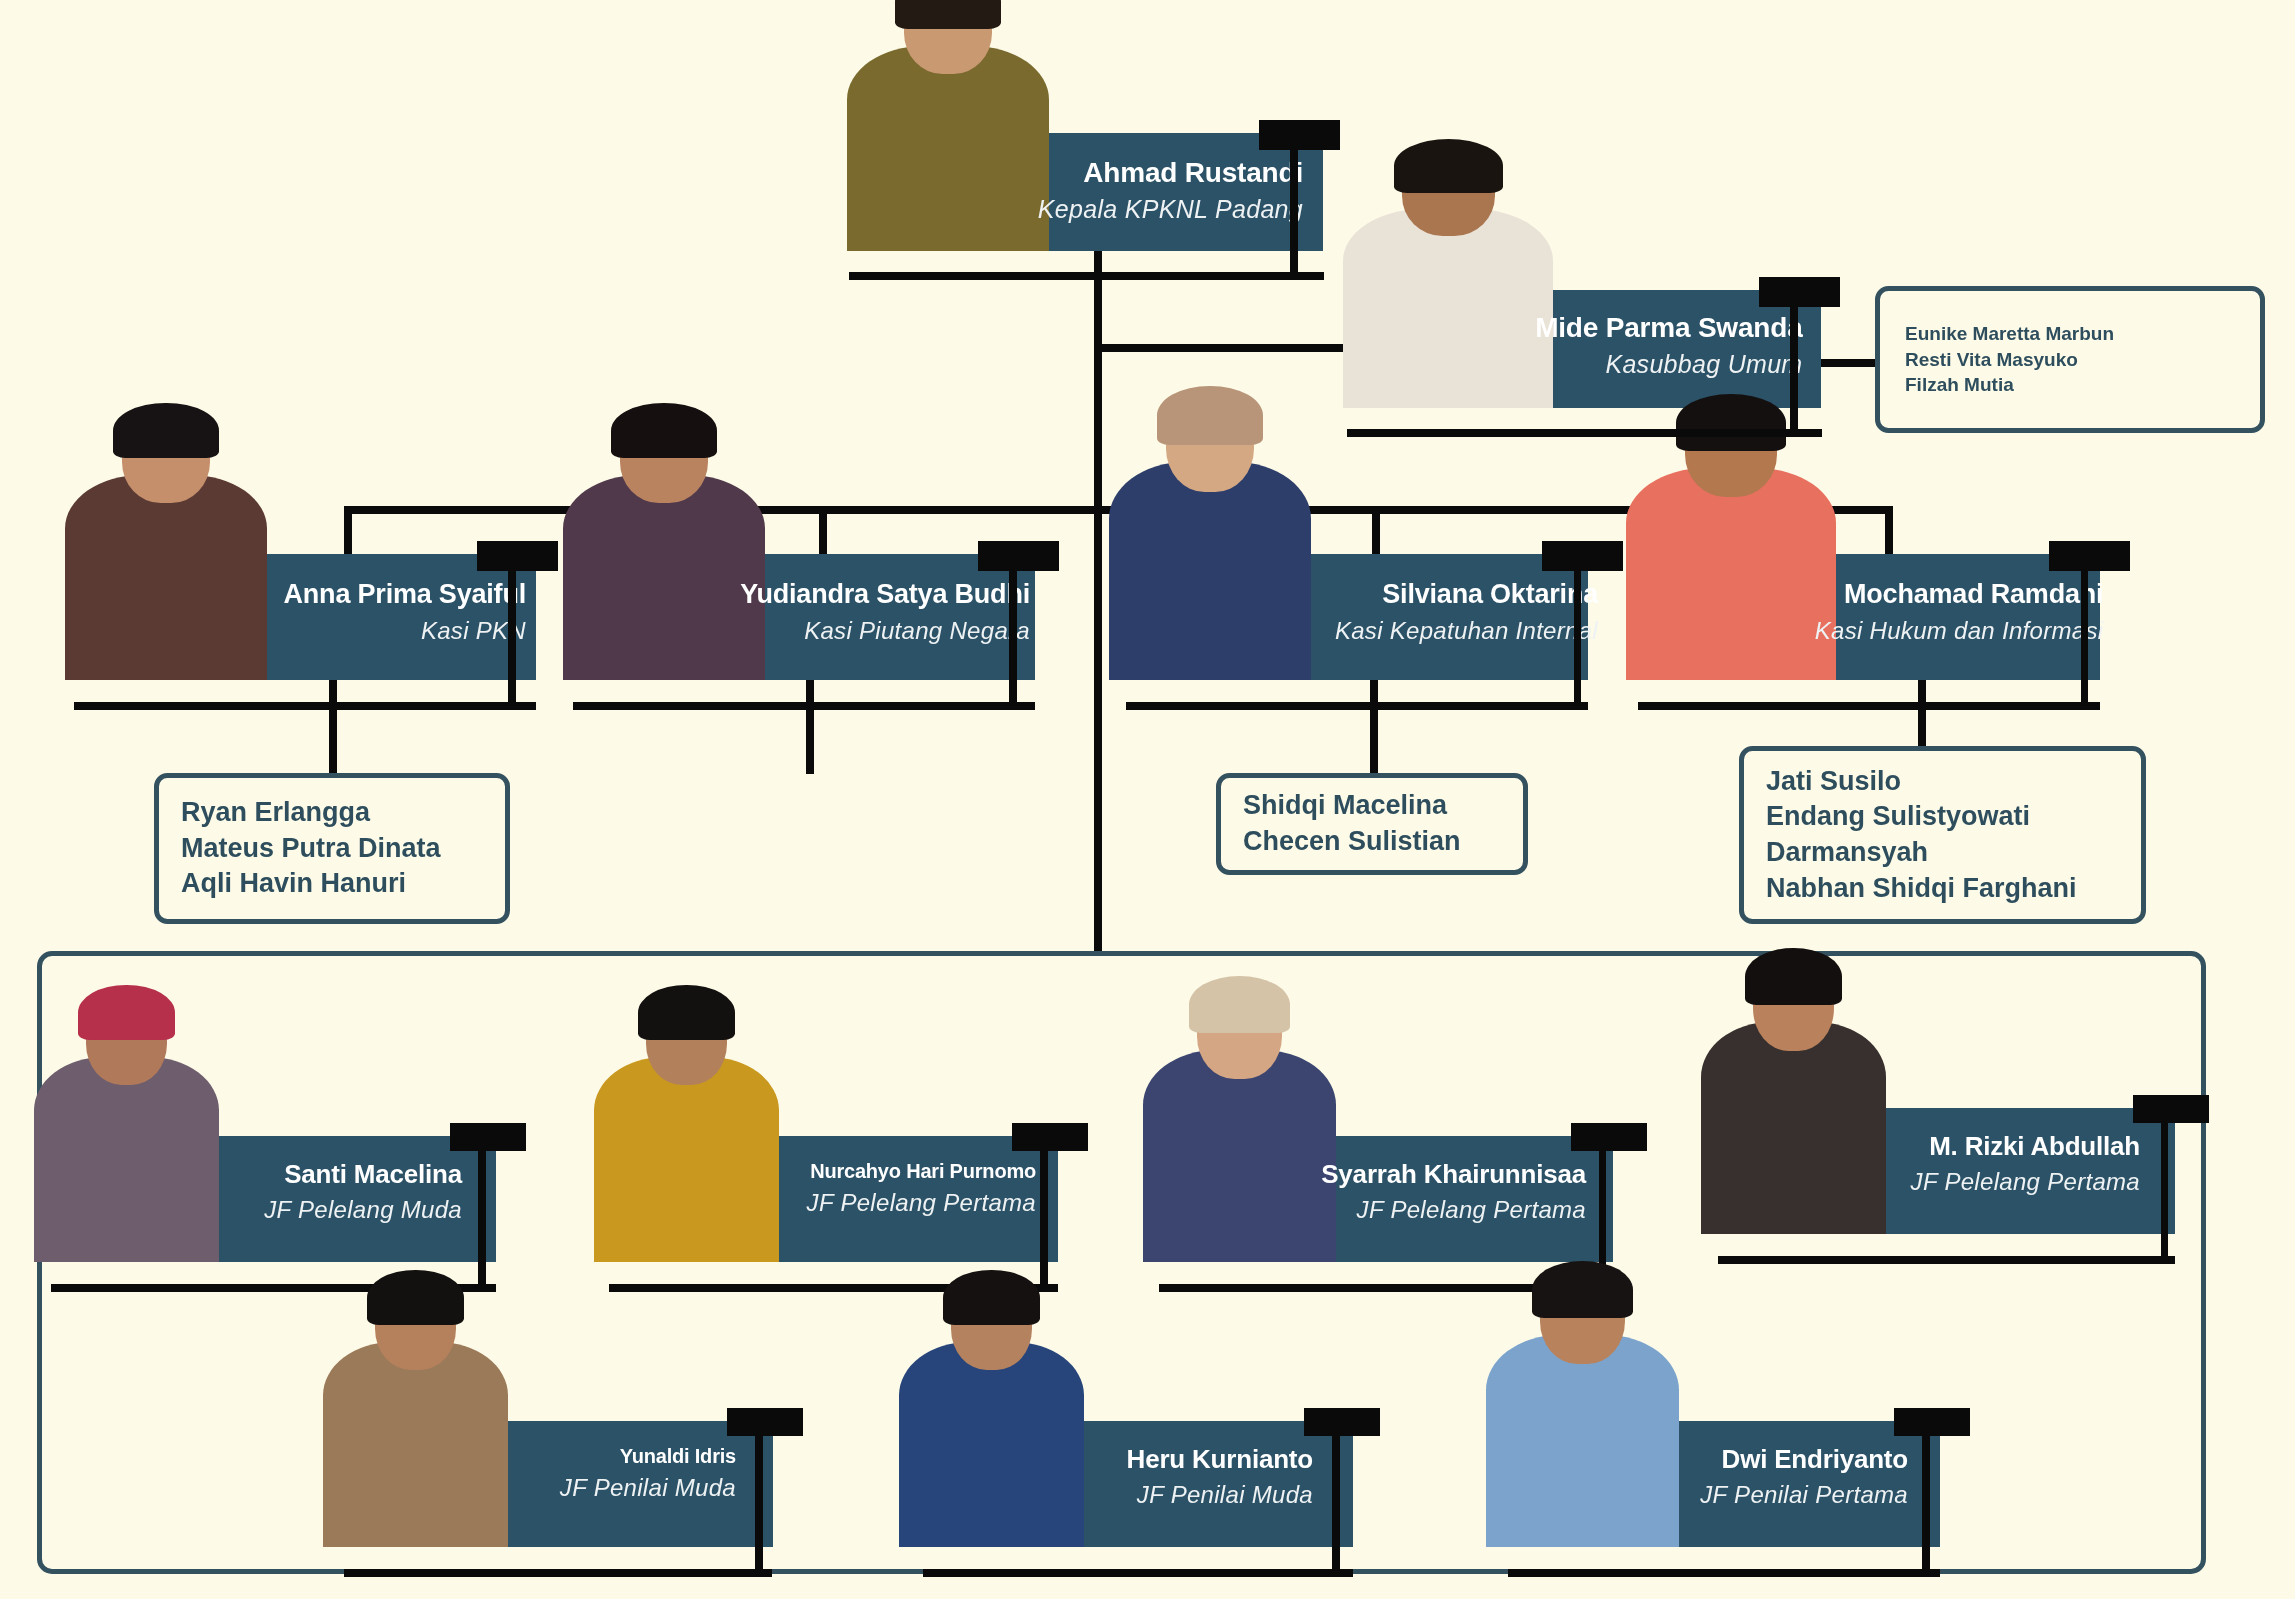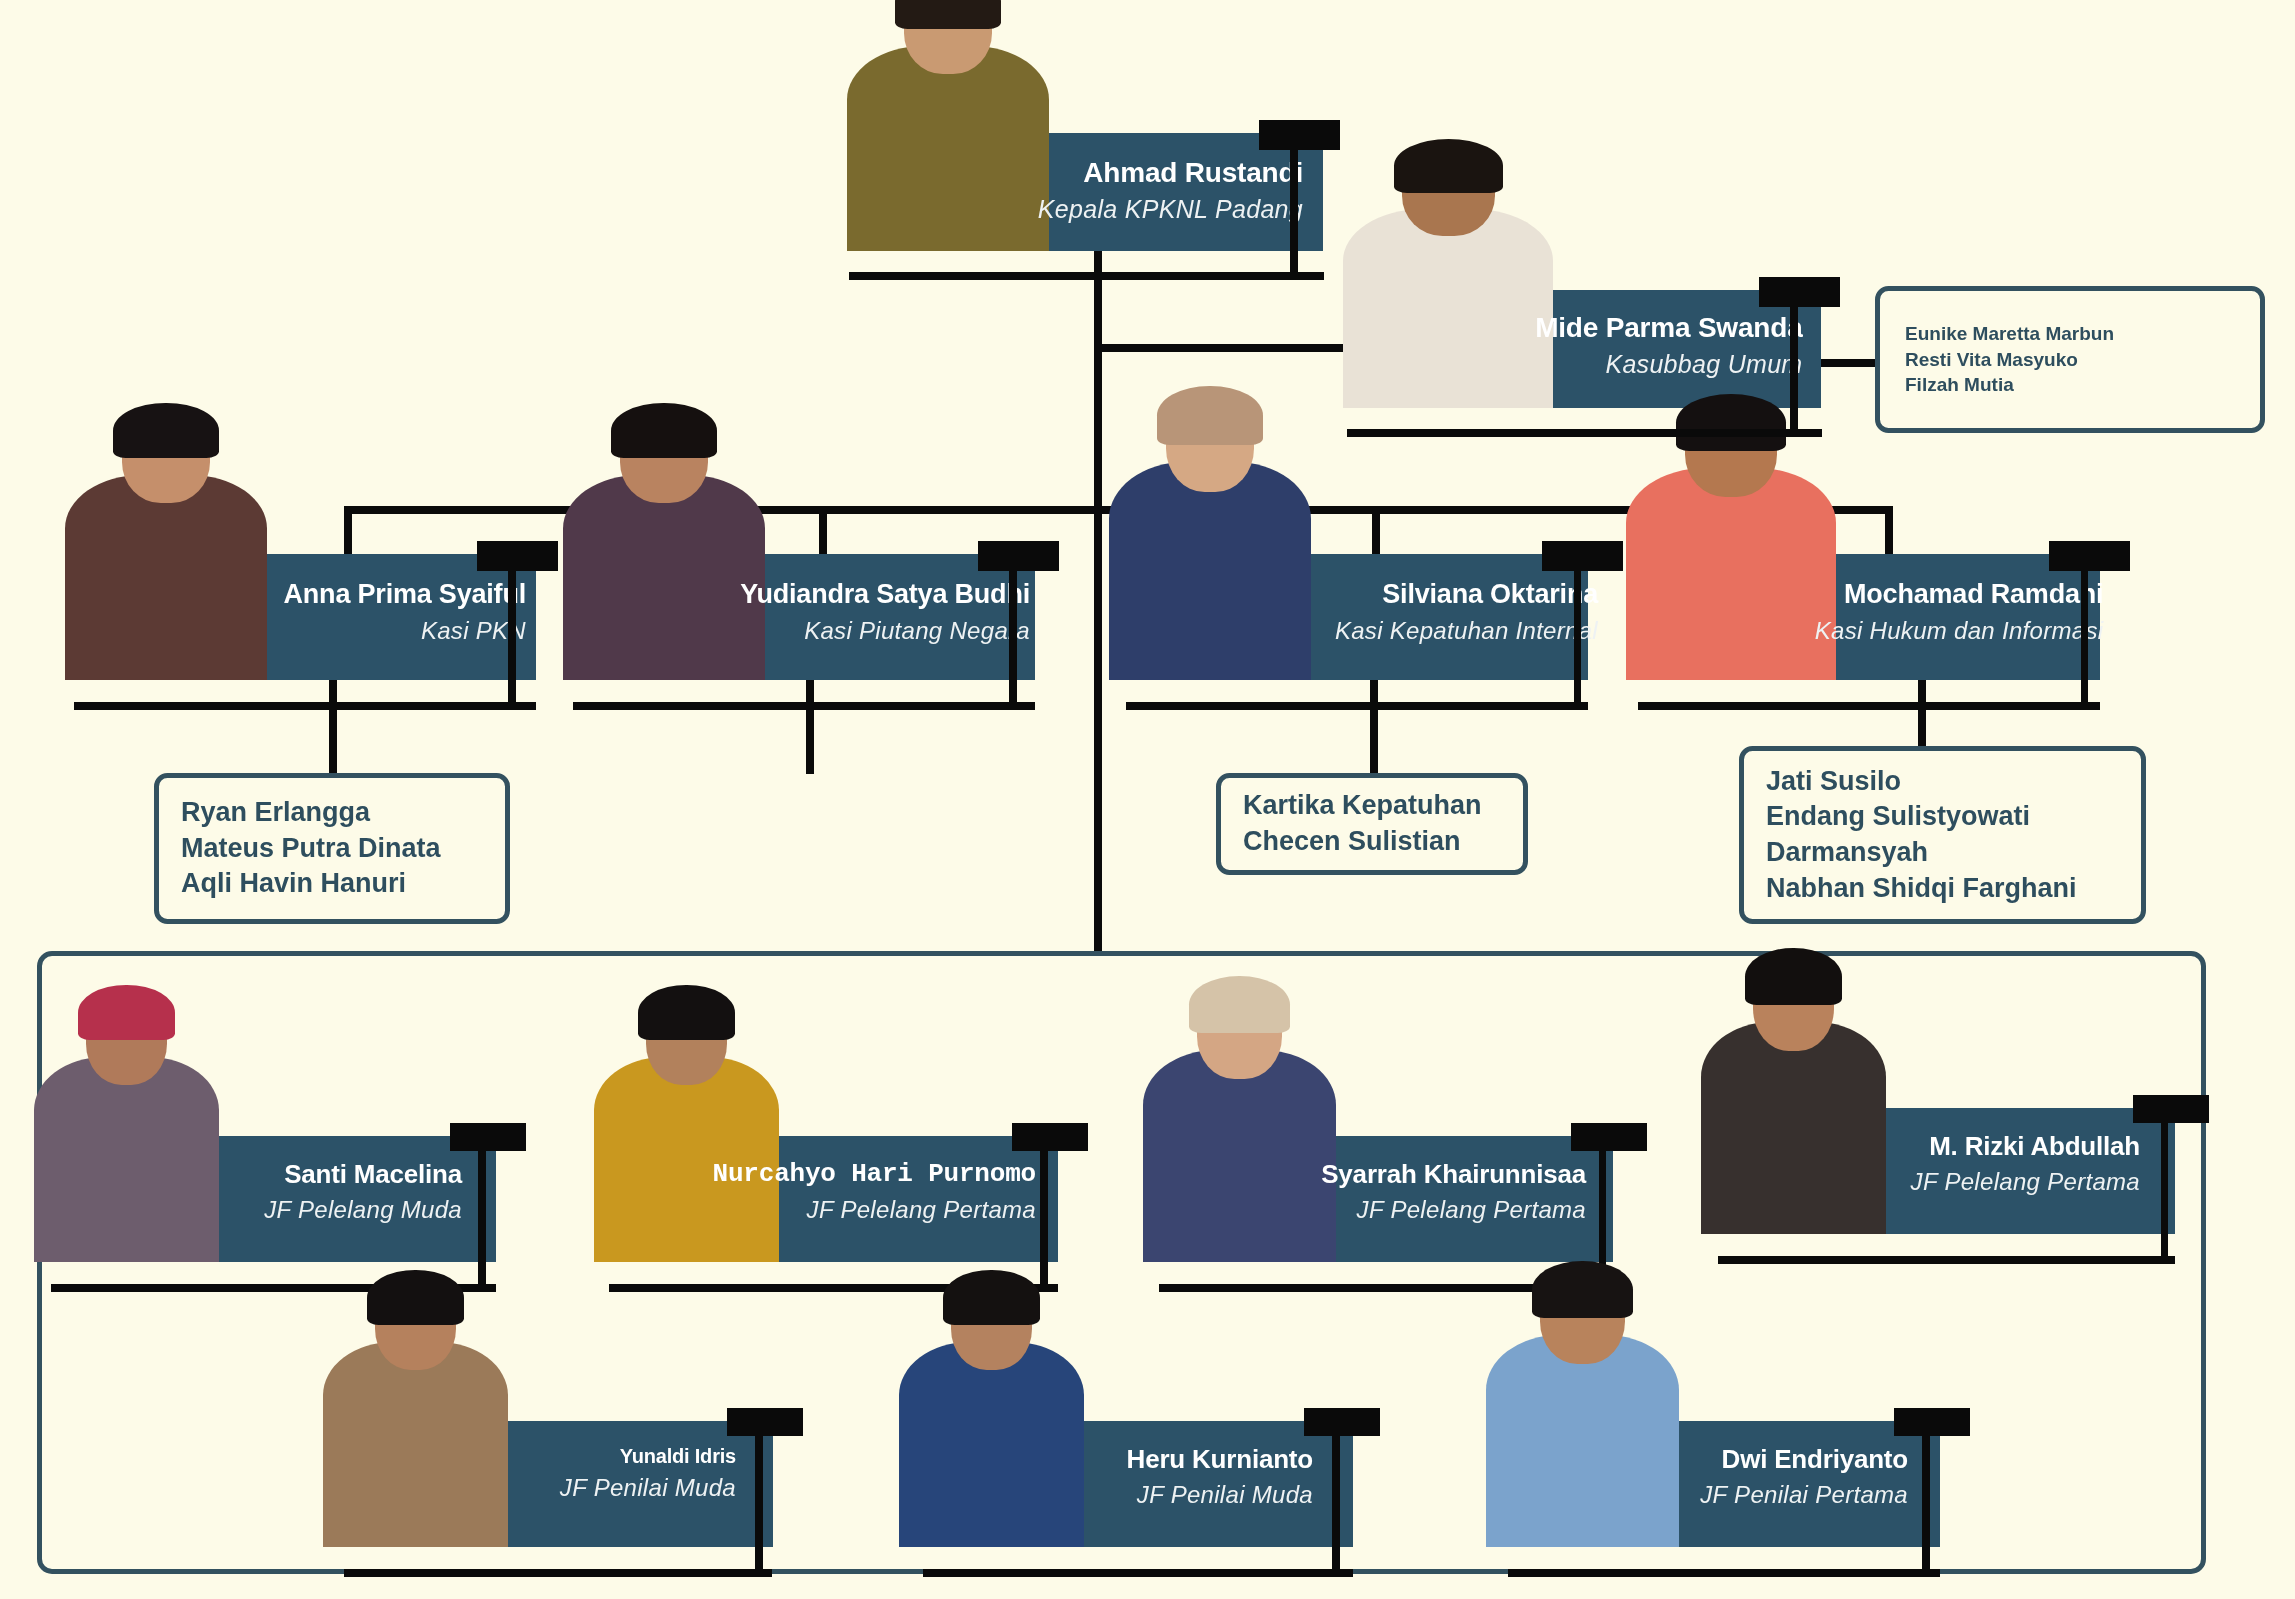--- a/index.html
+++ b/index.html
@@ -195,21 +195,21 @@
     </div>
     <div class="txt" style="right:-10px;top:25px;">
       <div class="nm" style="font-size:27px;">Silviana Oktarina</div>
       <div class="rl" style="font-size:24px;margin-top:8.4px;">Kasi Kepatuhan Internal</div>
     </div>
     <div class="tab" style="right:-35px;top:-13.4px;width:81px;height:30px;"></div>
     <div class="vbar" style="right:6.7px;top:-13.4px;width:7.6px;height:168px;"></div>
     <div class="ubar" style="left:-25px;top:148px;width:462px;height:7.6px;"></div>
   </div>
   <div class="listbox" style="left:1216px;top:773px;width:312px;height:102px;padding:0 22px;font-size:27px;line-height:1.33;">
-    <div class="ln">Kartika Kepatuhan</div>
+    <div class="ln">Shidqi Macelina</div>
     <div class="ln">Checen Sulistian</div>
   </div>
 
   <div class="pcard" style="left:1663px;top:554px;width:437px;height:126px;">
     <div class="plate" style="width:437px;height:126px;"></div>
     <div class="photo" style="left:-37px;bottom:0;width:210px;height:286px;">
       <div class="ph-body" style="background:#e8705f;"></div>
       <div class="ph-head" style="background:#b4784f;"></div>
       <div class="ph-hair" style="background:#141010;"></div>
     </div>
@@ -247,21 +247,21 @@
   </div>
 
   <div class="pcard" style="left:638px;top:1136px;width:420px;height:126px;z-index:3;">
     <div class="plate" style="width:420px;height:126px;"></div>
     <div class="photo" style="left:-44px;bottom:0;width:185px;height:277px;">
       <div class="ph-body" style="background:#c9981f;"></div>
       <div class="ph-head" style="background:#b2815c;"></div>
       <div class="ph-hair" style="background:#131010;"></div>
     </div>
     <div class="txt" style="right:22px;top:23.5px;">
-      <div class="nm" style="font-size:26px;font-family:Liberation Mono, monospace;">Nurcahyo Hari Purnomo</div>
+      <div class="nm" style="font-size:20px;">Nurcahyo Hari Purnomo</div>
       <div class="rl" style="font-size:24px;margin-top:8.4px;">JF Pelelang Pertama</div>
     </div>
     <div class="tab" style="right:-30px;top:-13.4px;width:76px;height:28.6px;"></div>
     <div class="vbar" style="right:10px;top:-13.4px;width:7.6px;height:168px;"></div>
     <div class="ubar" style="left:-28.6px;top:148px;width:449px;height:7.6px;"></div>
   </div>
 
   <div class="pcard" style="left:1193px;top:1136px;width:420px;height:126px;z-index:3;">
     <div class="plate" style="width:420px;height:126px;"></div>
     <div class="photo" style="left:-50px;bottom:0;width:193px;height:286px;">

